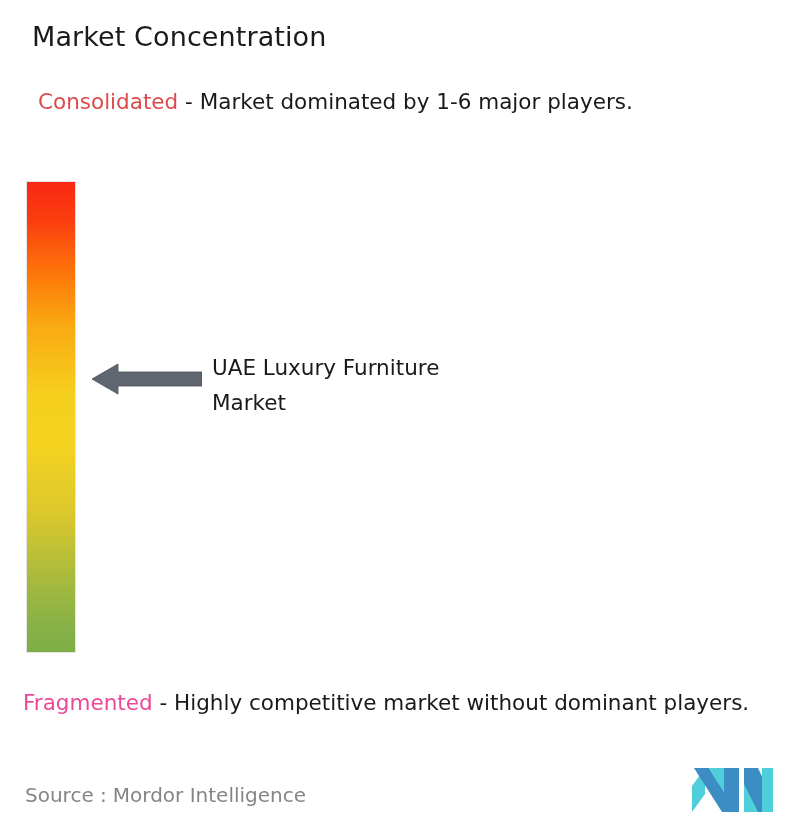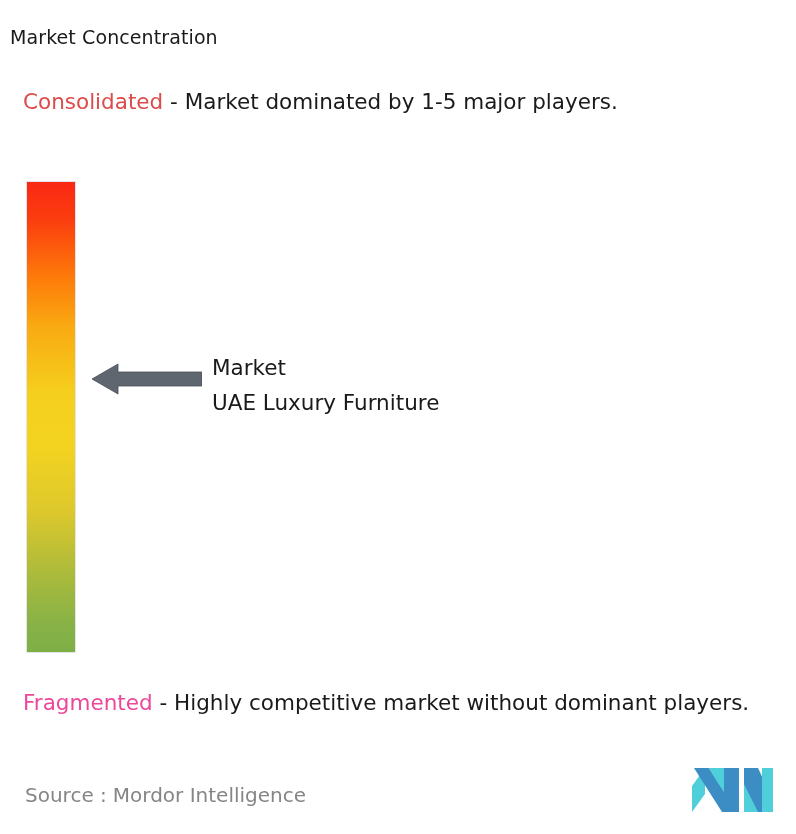--- a/index.html
+++ b/index.html
@@ -10,41 +10,42 @@
   body {
     width: 796px;
     height: 834px;
     position: relative;
     font-family: "DejaVu Sans", sans-serif;
     overflow: hidden;
   }
 
   #page-title {
     position: absolute;
-    left: 10px;
+    left: 32px;
     top: 20px;
-    font-size: 19px;
+    font-size: 27px;
     line-height: 34px;
     color: #1a1a1a;
     letter-spacing: 0.1px;
     white-space: nowrap;
   }
 
   
   #consolidated-desc {
     position: absolute;
     left: 23px;
     top: 86px;
     width: 752px;
     font-size: 21.5px;
     line-height: 31px;
     color: #1a1a1a;
   }
   #consolidated-desc .kw-consolidated {
     color: #dd4b4b;
+    margin-left: 15px;
   }
 
   
   #concentration-scale {
     position: absolute;
     left: 27px;
     top: 182px;
     width: 48px;
     height: 470px;
     background: linear-gradient(
@@ -118,34 +119,34 @@
     height: 48px;
   }
   #brand-logo svg { display: block; }
 </style>
 </head>
 <body>
 
 <div id="page-title">Market Concentration</div>
 
 <div id="consolidated-desc">
-  <span class="kw-consolidated">Consolidated</span><span> - </span><span>Market dominated by 1-5 major players.</span>
+  <span class="kw-consolidated">Consolidated</span><span> - </span><span>Market dominated by 1-6 major players.</span>
 </div>
 
 <div id="concentration-scale"></div>
 
 <div id="market-pointer">
   <svg width="110" height="34" viewBox="0 0 110 34" xmlns="http://www.w3.org/2000/svg">
     <polygon points="0,17 26,2 26,10 110,10 110,24 26,24 26,32" fill="#5f6670" stroke="#4a5058" stroke-width="0.8"></polygon>
   </svg>
 </div>
 
 <div id="market-label">
+  <div>UAE Luxury Furniture</div>
   <div>Market</div>
-  <div>UAE Luxury Furniture</div>
 </div>
 
 <div id="fragmented-desc">
   <span class="kw-fragmented">Fragmented</span><span> - </span><span>Highly competitive market without dominant players.</span>
 </div>
 
 <div id="source-line">
   <span>Source :</span><span class="source-org">Mordor Intelligence</span>
 </div>
 

